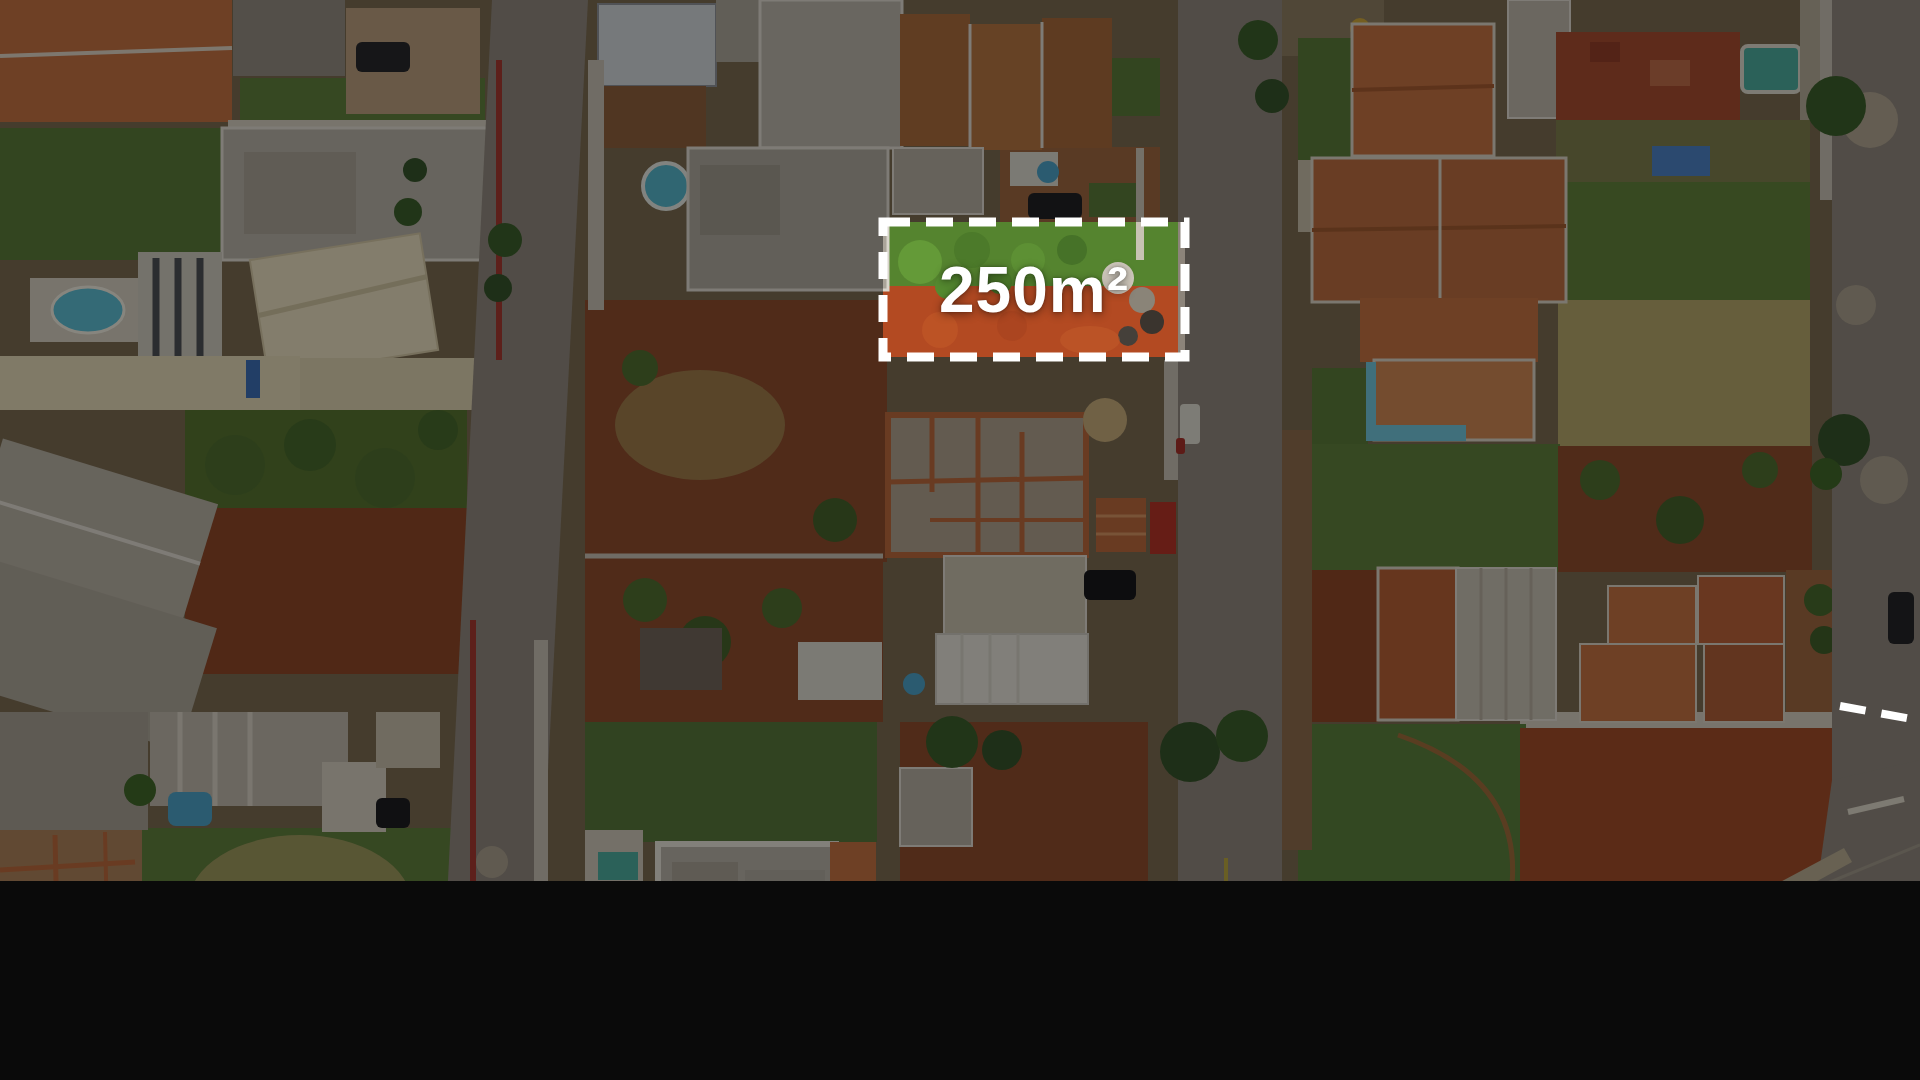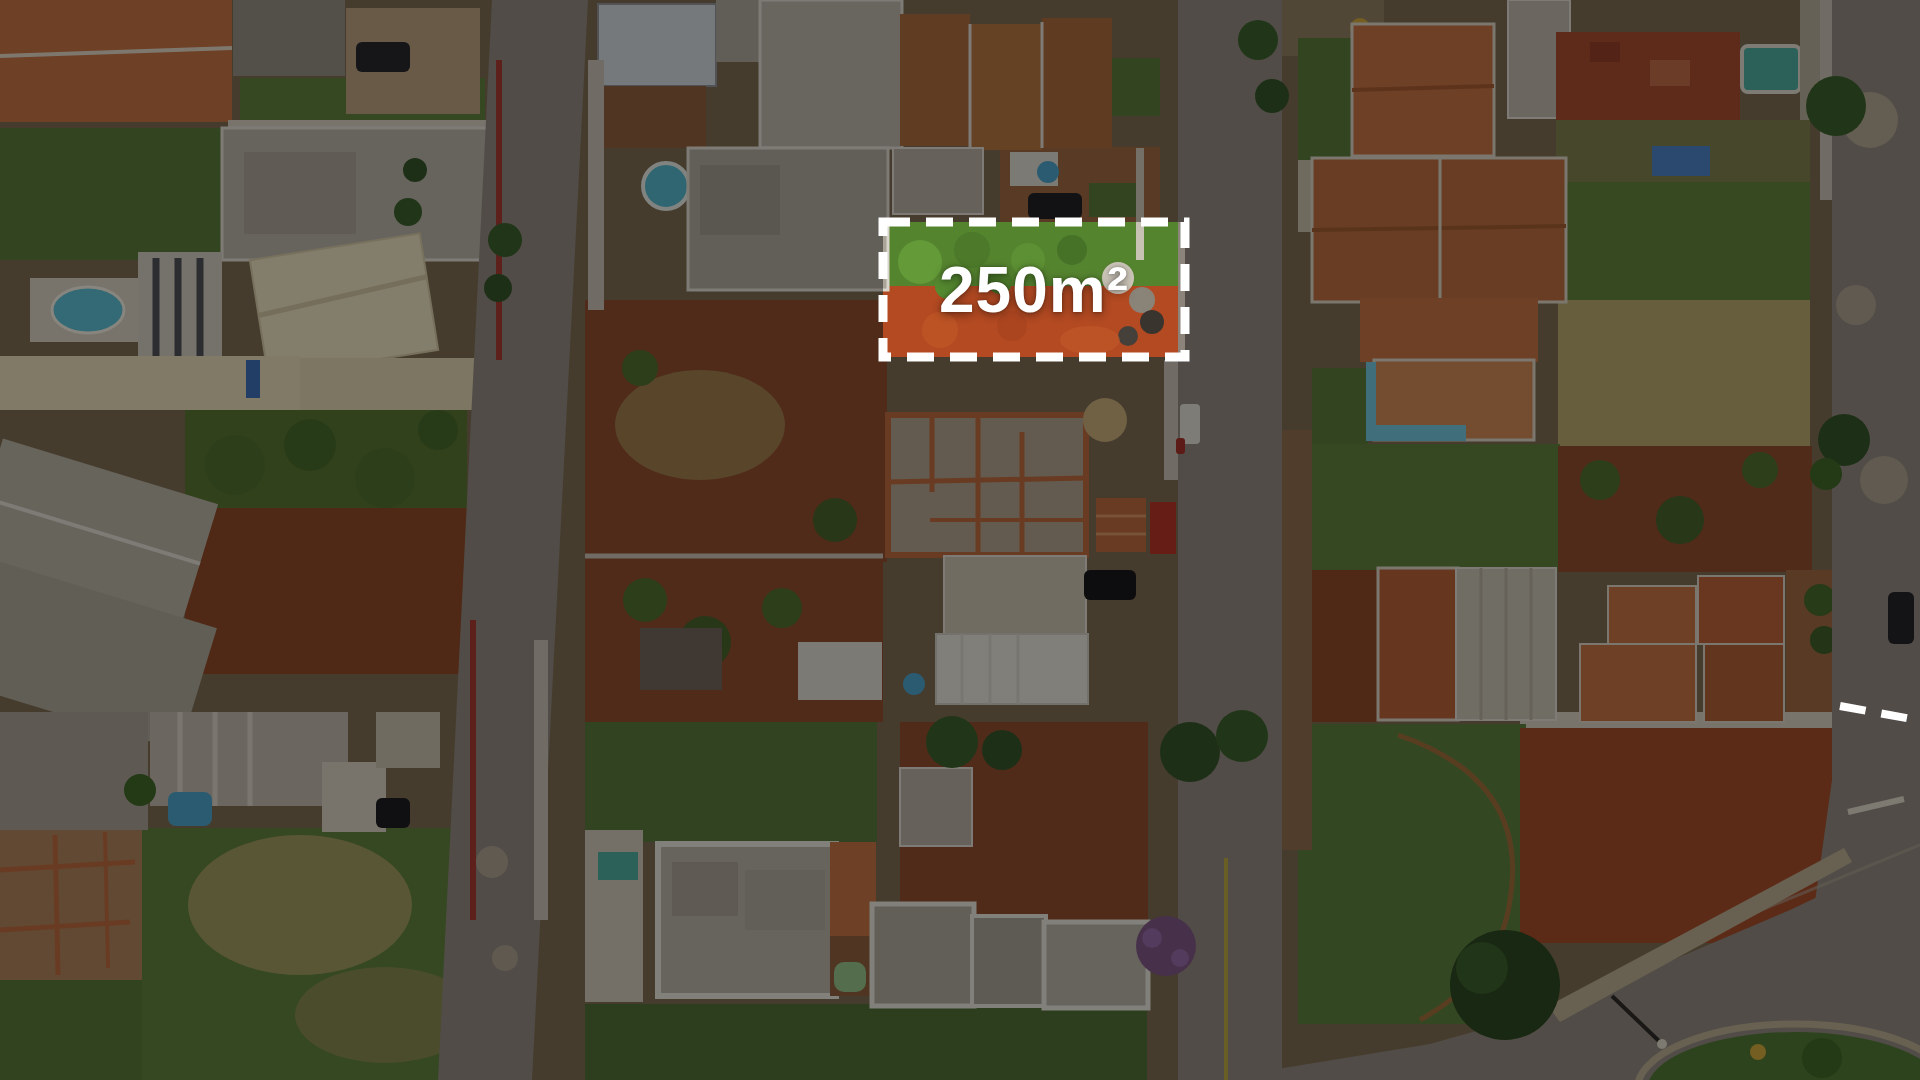--- a/index.html
+++ b/index.html
@@ -1,16 +1,16 @@
 <!DOCTYPE html>
 <html><head>
 <meta charset="utf-8">
 <style>
   html,body{margin:0;padding:0;background:#0a0a0a;}
-  .stage{position:relative;width:1920px;height:1080px;overflow:hidden;background:#4a4236;
+  .stage{position:relative;width:1920px;height:881px;overflow:hidden;background:#4a4236;
          font-family:"Liberation Sans", sans-serif;}
   .stage svg{position:absolute;left:0;top:0;width:1920px;height:1080px;display:block;}
   .area-label{
     position:absolute;left:883px;top:222px;width:302px;height:135px;
     display:flex;align-items:center;justify-content:center;
     font-size:64px;font-weight:700;letter-spacing:1px;
     text-shadow:0 2px 10px rgba(0,0,0,0.45), 0 0 3px rgba(0,0,0,0.3);
     pointer-events:none;white-space:nowrap;
   }
 </style>

